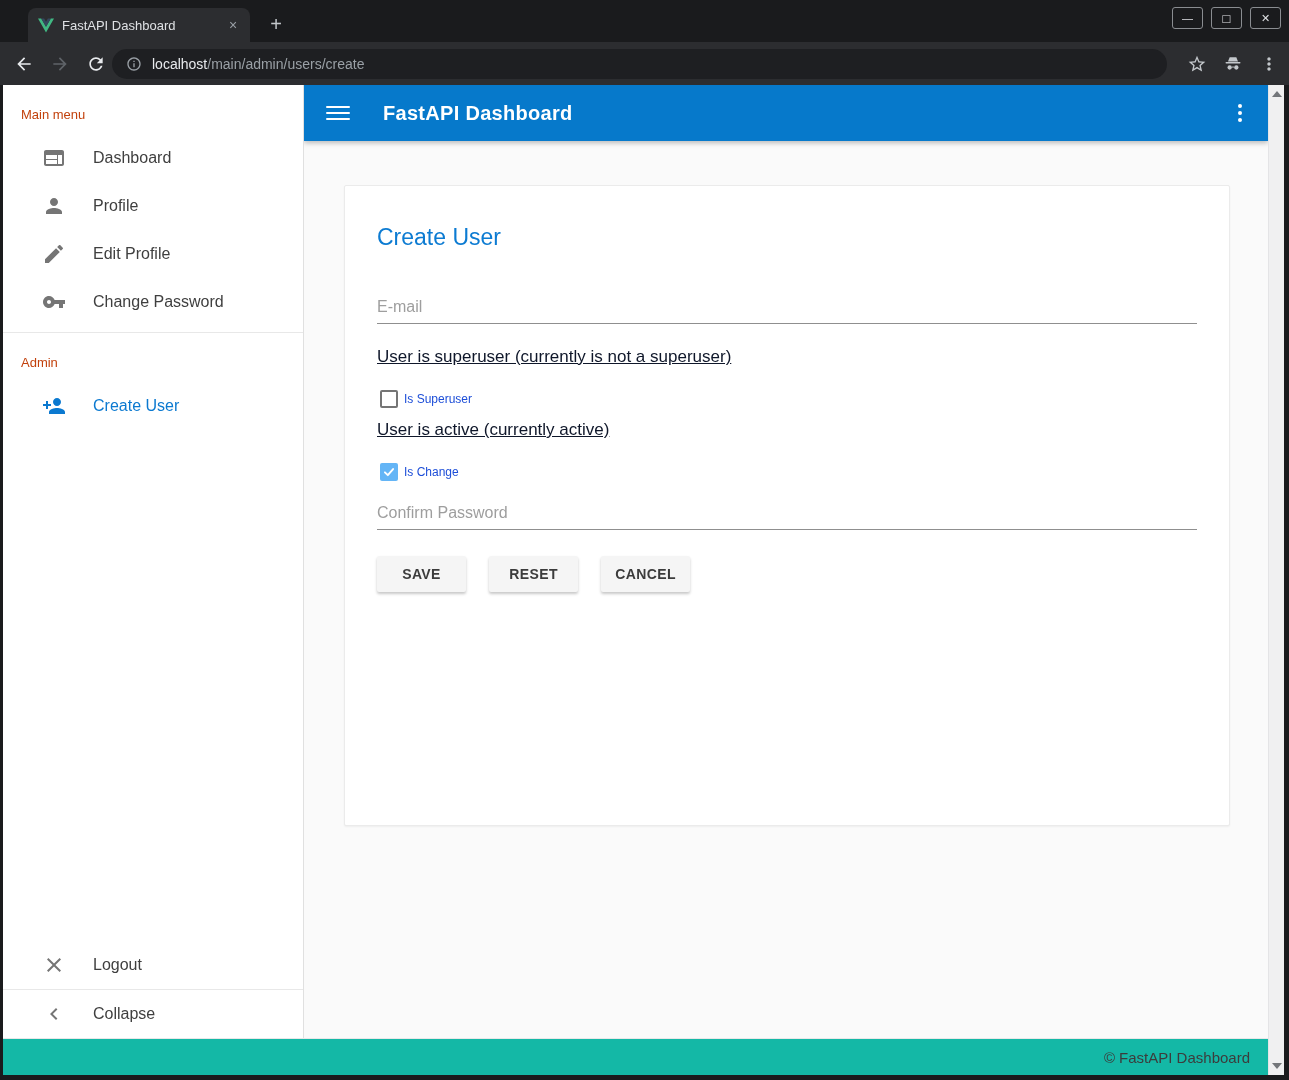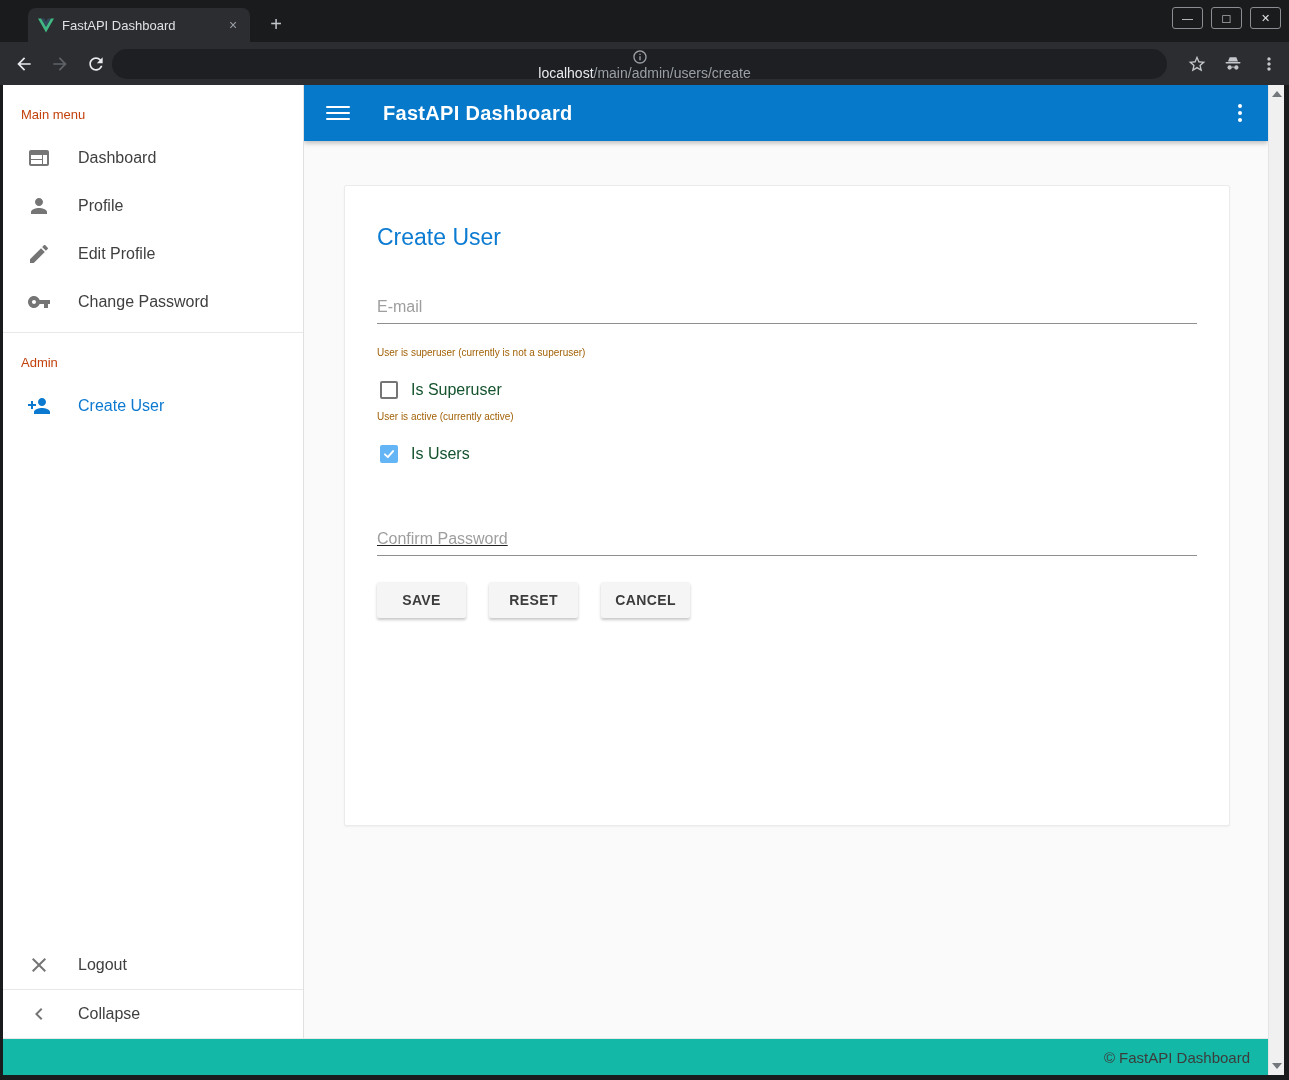--- a/index.html
+++ b/index.html
@@ -16,21 +16,21 @@
             text-align:center; line-height:26px; }
   .winctrls { position:absolute; right:8px; top:7px; display:flex; gap:8px; }
   .winbtn { width:31px; height:22px; border:1px solid #8a8d91; border-radius:3px; color:#dfe1e4;
             font-size:11px; display:flex; align-items:center; justify-content:center; background:transparent; }
 
   .toolbar { position:absolute; left:0; top:42px; width:1289px; height:43px; background:#2c2d30;
              display:flex; align-items:center; }
   .navicon { width:24px; height:24px; margin-left:12px; display:flex; align-items:center; justify-content:center; }
   .navicon svg { width:20px; height:20px; }
   .omnibox { position:absolute; left:112px; right:122px; top:7px; height:30px; background:#1e1f22;
-             border-radius:15px; display:flex; align-items:center; padding:0 14px;flex-direction:column; }
+             border-radius:15px; display:flex; align-items:center; padding:0 14px; }
   .url { font-size:14px; margin-left:10px; white-space:nowrap; }
   .url .host { color:#e8eaed; }
   .url .path { color:#9aa0a6; }
   .tool-right { position:absolute; right:10px; top:50%; transform:translateY(-50%); display:flex; align-items:center; gap:16px; }
   .tool-right svg { width:20px; height:20px; }
 
   
   .page { position:absolute; left:3px; top:85px; width:1281px; height:990px; background:#fafafa; }
   .scrollbar { position:absolute; right:0; top:0; width:16px; height:100%; background:#f0f0f1; border-left:1px solid #e4e4e6; }
   .sb-arrow { position:absolute; left:3px; width:0; height:0; border-left:5px solid transparent; border-right:5px solid transparent; }
@@ -38,21 +38,21 @@
   .sb-down { bottom:6px; border-top:6px solid #73767a; }
 
   .footer { position:absolute; left:0; right:16px; bottom:0; height:37px; background:#14b8a6;
             border-top:1px solid #e8e8e8; display:flex; align-items:center; justify-content:flex-end; padding-right:18px; }
   .footer-text { font-size:15px; color:#3c3c3c; }
 
   
   .sidebar { position:absolute; left:0; top:0; width:301px; height:953px; background:#fff;
              border-right:1px solid #e0e0e0; display:flex; flex-direction:column; }
   .section-label { padding:22px 16px 12px 18px; font-size:13px; color:#c2410c; }
-  .side-item { height:48px; display:flex; align-items:center; cursor:pointer; }
+  .side-item { height:48px; display:flex; align-items:center; cursor:pointer;padding-left:15px; }
   .side-item .s-icon { width:24px; height:24px; margin-left:24px; flex:0 0 24px; }
   .side-item .s-icon svg { width:24px; height:24px; fill:#757575; }
   .side-item .s-label { margin-left:27px; font-size:16px; color:#3f3f3f; }
   .side-item.active .s-label { color:#0b79d0; }
   .side-item.active .s-icon svg { fill:#0b79d0; }
   .side-divider { height:1px; background:#e8e8e8; margin-top:6px; }
   .side-spacer { flex:1; }
 
   
   .mainarea { position:absolute; left:301px; right:16px; top:0; bottom:37px; background:#fafafa; overflow:hidden; }
@@ -67,28 +67,28 @@
   .card { margin:44px 38px 0 40px; height:641px; background:#fff; border:1px solid #ebebeb; border-radius:2px;
           box-shadow:0 1px 2px rgba(0,0,0,.05); padding:38px 32px 0 32px; }
   .card-title { font-size:23px; color:#0c7bd2; font-weight:400; }
 
   .tfield { display:block; width:100%; border:none; border-bottom:1px solid #8f8f8f; background:transparent;
             font-size:16px; color:#212121; padding:4px 0 7px 0; font-family:"Liberation Sans", sans-serif; }
   .tfield::placeholder { color:#9e9e9e; opacity:1; }
   .f-fullname { margin-top:60px; }
   .f-email { margin-top:43px; }
   .f-setpass { margin-top:49px; }
-  .f-confirm { margin-top:63px;text-decoration:underline; }
-
-  .helper { margin-top:23px; font-size:10px; color:#a16207; }
+  .f-confirm { margin-top:19px; }
+
+  .helper { margin-top:23px; font-size:17px; color:#0f172a;text-decoration:underline; }
   .chk-row { margin-top:23px; display:flex; align-items:center; }
   .chk-box { width:18px; height:18px; border:2px solid #757575; border-radius:2px; margin-left:3px; }
   .chk-box.checked { border:none; background:#64b5f6; display:flex; align-items:center; justify-content:center; }
   .chk-box.checked svg { width:14px; height:14px; }
-  .chk-label { margin-left:13px; font-size:16px; color:#14532d; }
+  .chk-label { margin-left:6px; font-size:12px; color:#1d4ed8; }
 
   .btn-row { margin-top:26px; display:flex;gap:8px; }
   .btn { min-width:89px; height:36px; background:#f5f5f5; color:#3c3c3c; border:none; border-radius:2px;
          font-size:14px; font-weight:700; letter-spacing:.4px; font-family:"Liberation Sans", sans-serif;
          box-shadow:0 2px 3px rgba(0,0,0,.22); margin-right:15px; padding:0 14px; cursor:pointer; }
 
   
 </style>
 </head>
 <body>
@@ -261,21 +261,21 @@
         <span class="chk-label">Is Superuser</span>
       </div>
 
       <div class="helper" style="margin-top:12px;">User is active (currently active)</div>
       <div class="chk-row">
         <span class="chk-box checked">
           <svg viewBox="0 0 24 24" fill="none" stroke="#ffffff" stroke-width="3.2" stroke-linecap="round" stroke-linejoin="round">
             <polyline points="5 12.5 10 17.5 19 7"></polyline>
           </svg>
         </span>
-        <span class="chk-label">Is Users</span>
+        <span class="chk-label">Is Change</span>
       </div>
 
 
       <input class="tfield f-confirm" type="password" placeholder="Confirm Password" style="">
 
       <div class="btn-row">
         <button class="btn">SAVE</button>
         <button class="btn">RESET</button>
         <button class="btn">CANCEL</button>
       </div>

